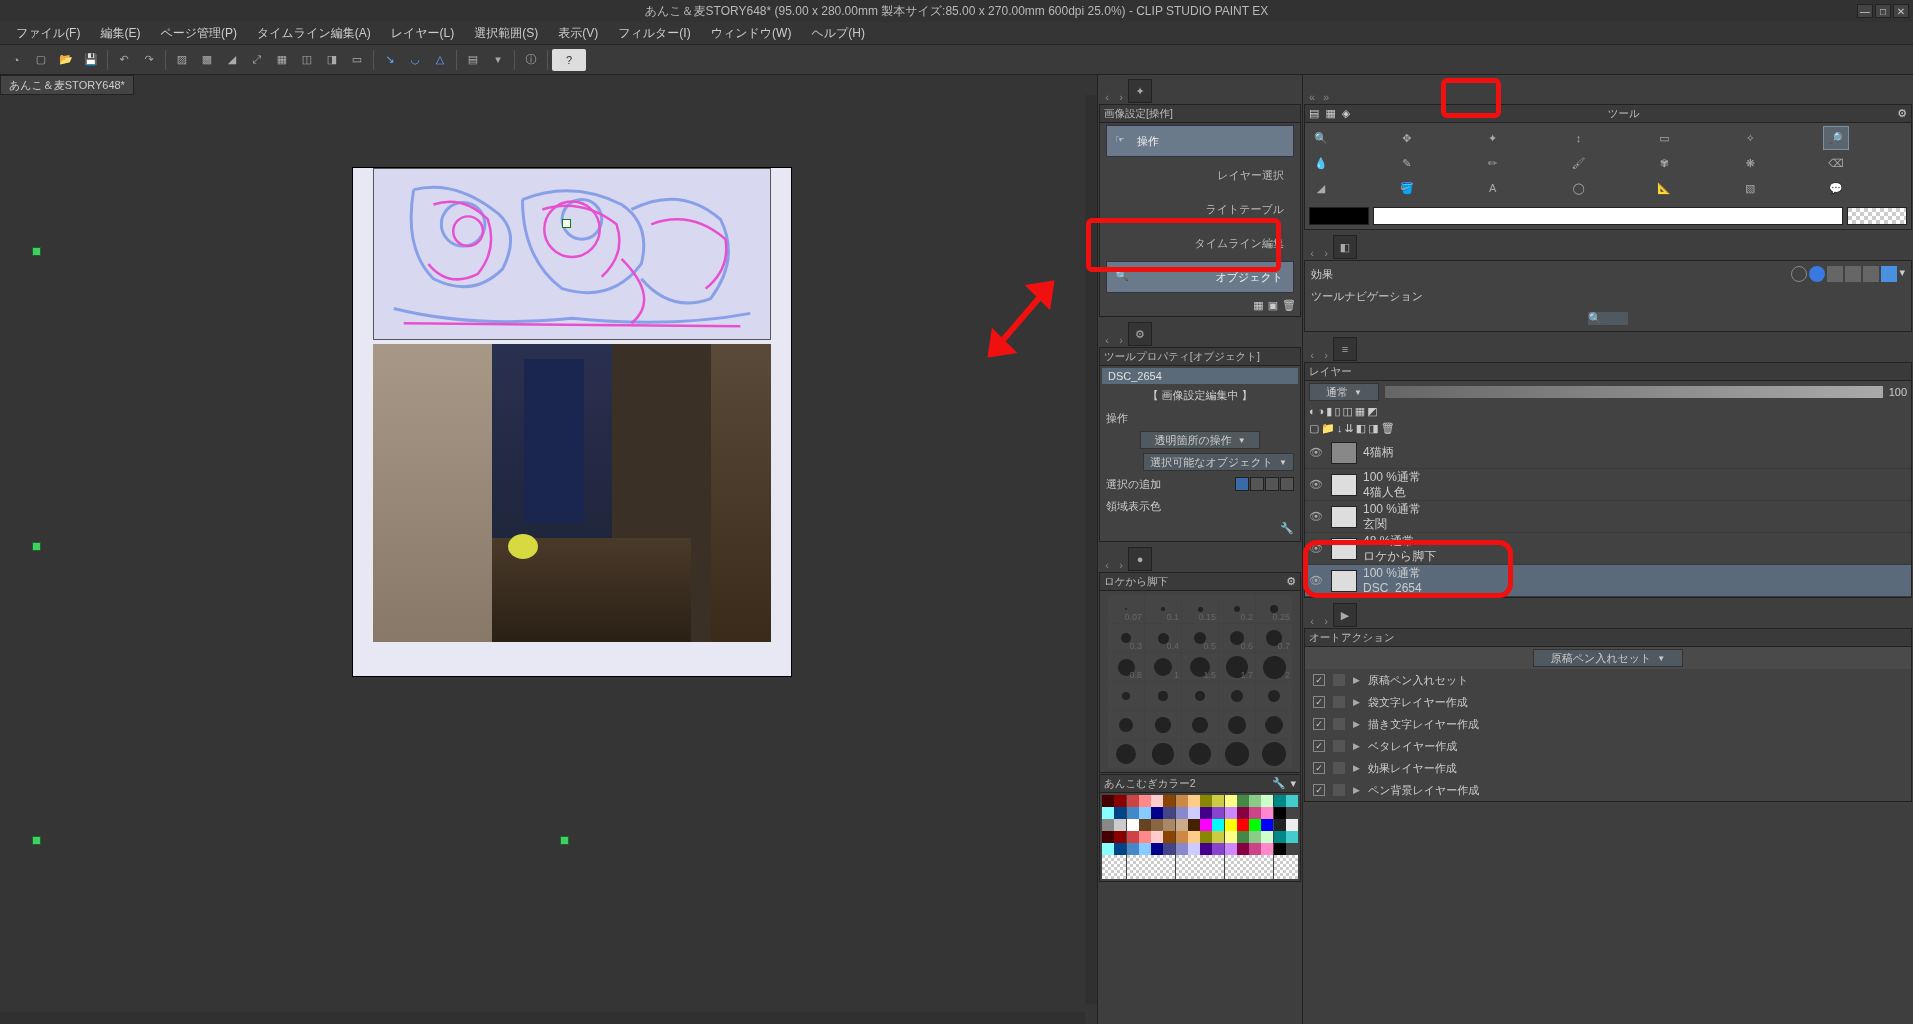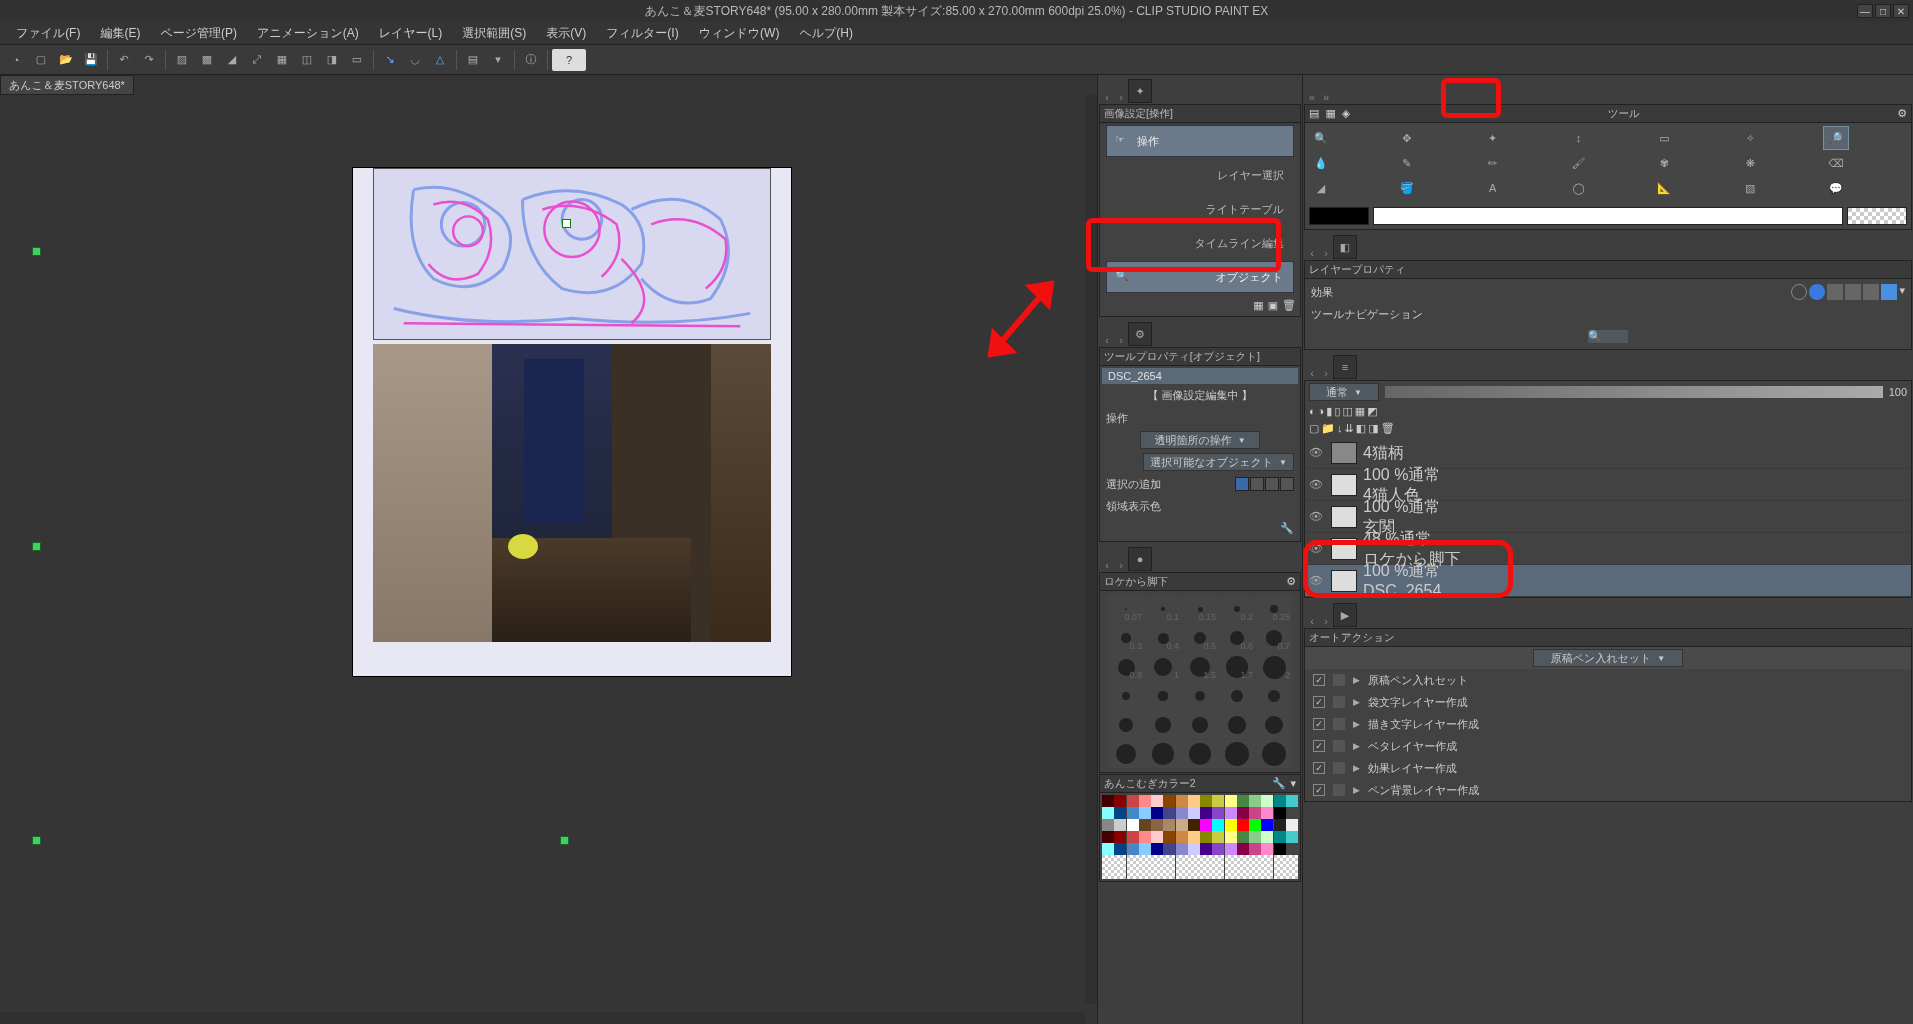--- a/index.html
+++ b/index.html
@@ -78,21 +78,21 @@
 .tool-grid .tcell { width: 26px; height: 24px; display: flex; align-items: center; justify-content: center; color: #aaa; border: 1px solid transparent; }
 .tool-grid .tcell.sel { background: #5a6570; border-color: #7890a0; }
 
 .color-strip { display: flex; padding: 4px; gap: 4px; background: #454545; }
 .color-strip .sw { height: 18px; border: 1px solid #222; }
 
 .layer-row { display: flex; align-items: center; height: 32px; padding: 0 4px; gap: 6px; border-bottom: 1px solid #3a3a3a; }
 .layer-row.sel { background: #5a6a7a; }
 .layer-row .thumb { width: 26px; height: 22px; background: #ddd; border: 1px solid #222; }
 .layer-row .thumb.folder { background: #888; }
-.layer-row .ltxt { flex: 1; line-height: 1.2; font-size: 16px; }
+.layer-row .ltxt { flex: 1; line-height: 1.2; font-size: 12px; }
 .layer-row .eye { width: 16px; color: #aaa; }
 
 .action-row { display: flex; align-items: center; height: 22px; padding: 0 8px; gap: 8px; }
 .action-row .chk { width: 12px; height: 12px; border: 1px solid #888; display: flex; align-items: center; justify-content: center; font-size: 9px; color: #ccc; }
 .action-row .box { width: 12px; height: 12px; background: #555; }
 .action-row .tri { font-size: 9px; color: #aaa; }
 
 
 .red-box { position: absolute; border: 5px solid #f01010; border-radius: 6px; pointer-events: none; z-index: 100; }
 
@@ -110,21 +110,21 @@
     <div class="btn">—</div>
     <div class="btn">□</div>
     <div class="btn">✕</div>
   </div>
 </div>
 
 <div class="menu-bar">
   <span class="item">ファイル(F)</span>
   <span class="item">編集(E)</span>
   <span class="item">ページ管理(P)</span>
-  <span class="item">アニメーション(A)</span>
+  <span class="item">タイムライン編集(A)</span>
   <span class="item">レイヤー(L)</span>
   <span class="item">選択範囲(S)</span>
   <span class="item">表示(V)</span>
   <span class="item">フィルター(I)</span>
   <span class="item">ウィンドウ(W)</span>
   <span class="item">ヘルプ(H)</span>
 </div>
 
 <div class="toolbar">
   <div class="tbtn">◔</div>
@@ -589,23 +589,20 @@
           <div class="sw" style="flex:0 0 60px;background:repeating-conic-gradient(#ccc 0 25%,#fff 0 50%) 0/8px 8px"></div>
         </div>
       </div>
 
       <div class="palette-tabs">
           <div class="chev">‹</div>
           <div class="chev">›</div>
           <div class="ptab">◧</div>
         </div>
       <div class="panel">
-        <div class="panel-header">
-            <span class="ph-title">レイヤープロパティ</span>
-          </div>
         <div class="panel-body">
           <div class="prop-row">
               <span>効果</span>
             <div style="display:flex;gap:2px">
               <div style="width:16px;height:16px;border:1px solid #888;border-radius:50%"></div>
               <div style="width:16px;height:16px;background:#3a7ae0;border-radius:50%"></div>
               <div style="width:16px;height:16px;background:#666"></div>
               <div style="width:16px;height:16px;background:#666"></div>
               <div style="width:16px;height:16px;background:#666"></div>
               <div style="width:16px;height:16px;background:#4a90e0"></div>
@@ -620,20 +617,23 @@
             </div>
         </div>
       </div>
 
       <div class="palette-tabs">
           <div class="chev">‹</div>
           <div class="chev">›</div>
           <div class="ptab">≡</div>
         </div>
       <div class="panel">
+        <div class="panel-header">
+            <span class="ph-title">レイヤー</span>
+          </div>
         <div class="panel-body" style="padding:0">
           <div class="prop-row" style="padding:4px">
             <div class="prop-dd" style="min-width:70px">
                 <span>通常</span>
                 <span class="tri">▼</span>
               </div>
             <div style="flex:1;height:12px;background:linear-gradient(90deg,#666,#aaa);margin:0 6px"></div>
             <span>100</span>
           </div>
           <div style="display:flex;gap:2px;padding:2px 4px;flex-wrap:wrap">

